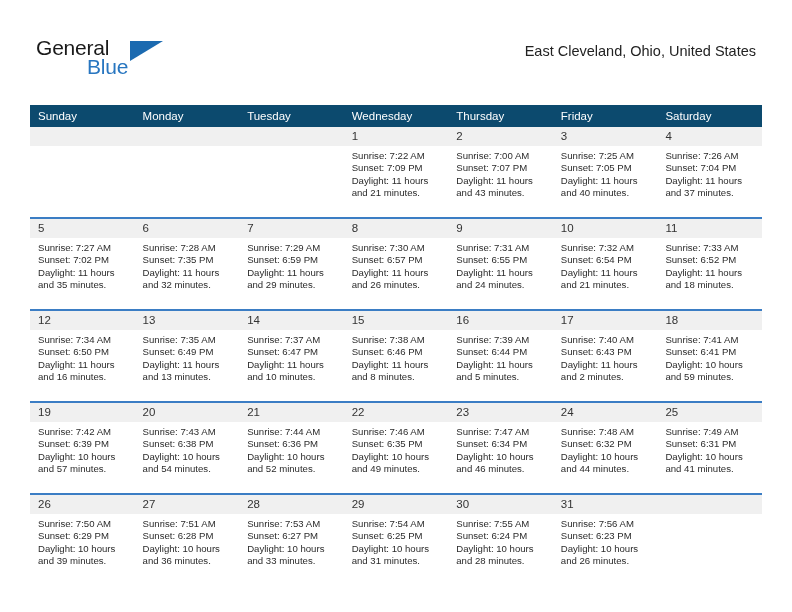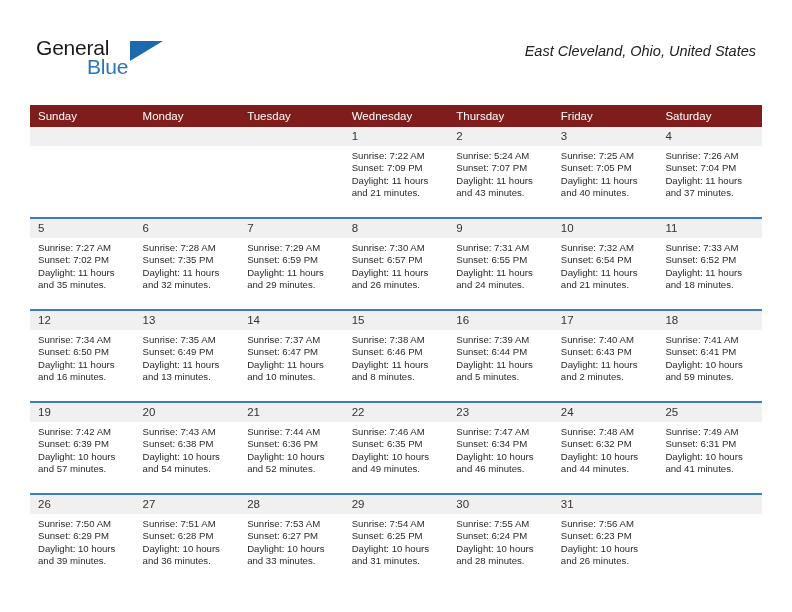--- a/index.html
+++ b/index.html
@@ -76,34 +76,33 @@
     color: #222222;
     line-height: 30px;
     white-space: nowrap;
   }
   .cal-subtitle {
     font-size: 14.5px;
     color: #222222;
     line-height: 20px;
     margin-top: 7px;
     white-space: nowrap;
-    font-style: italic;
   }
 
   
   .calendar {
     position: absolute;
     left: 30px;
     top: 105px;
     width: 732px;
     border-collapse: collapse;
     table-layout: fixed;
   }
   .calendar th {
-    background: #7f1d1d;
+    background: #0c4a6e;
     color: #ffffff;
     font-size: 11.5px;
     font-weight: normal;
     text-align: left;
     padding: 5px 0 5px 8px;
     height: 11px;
     border: none;
   }
   .calendar td {
     vertical-align: top;
@@ -187,21 +186,21 @@
             <div class="daynum">1</div>
             <div class="cellbody">
               <div>Sunrise: 7:22 AM</div>
               <div>Sunset: 7:09 PM</div>
               <div class="daylight">Daylight: 11 hours and 21 minutes.</div>
             </div>
           </td>
           <td>
             <div class="daynum">2</div>
             <div class="cellbody">
-              <div>Sunrise: 5:24 AM</div>
+              <div>Sunrise: 7:00 AM</div>
               <div>Sunset: 7:07 PM</div>
               <div class="daylight">Daylight: 11 hours and 43 minutes.</div>
             </div>
           </td>
           <td>
             <div class="daynum">3</div>
             <div class="cellbody">
               <div>Sunrise: 7:25 AM</div>
               <div>Sunset: 7:05 PM</div>
               <div class="daylight">Daylight: 11 hours and 40 minutes.</div>

